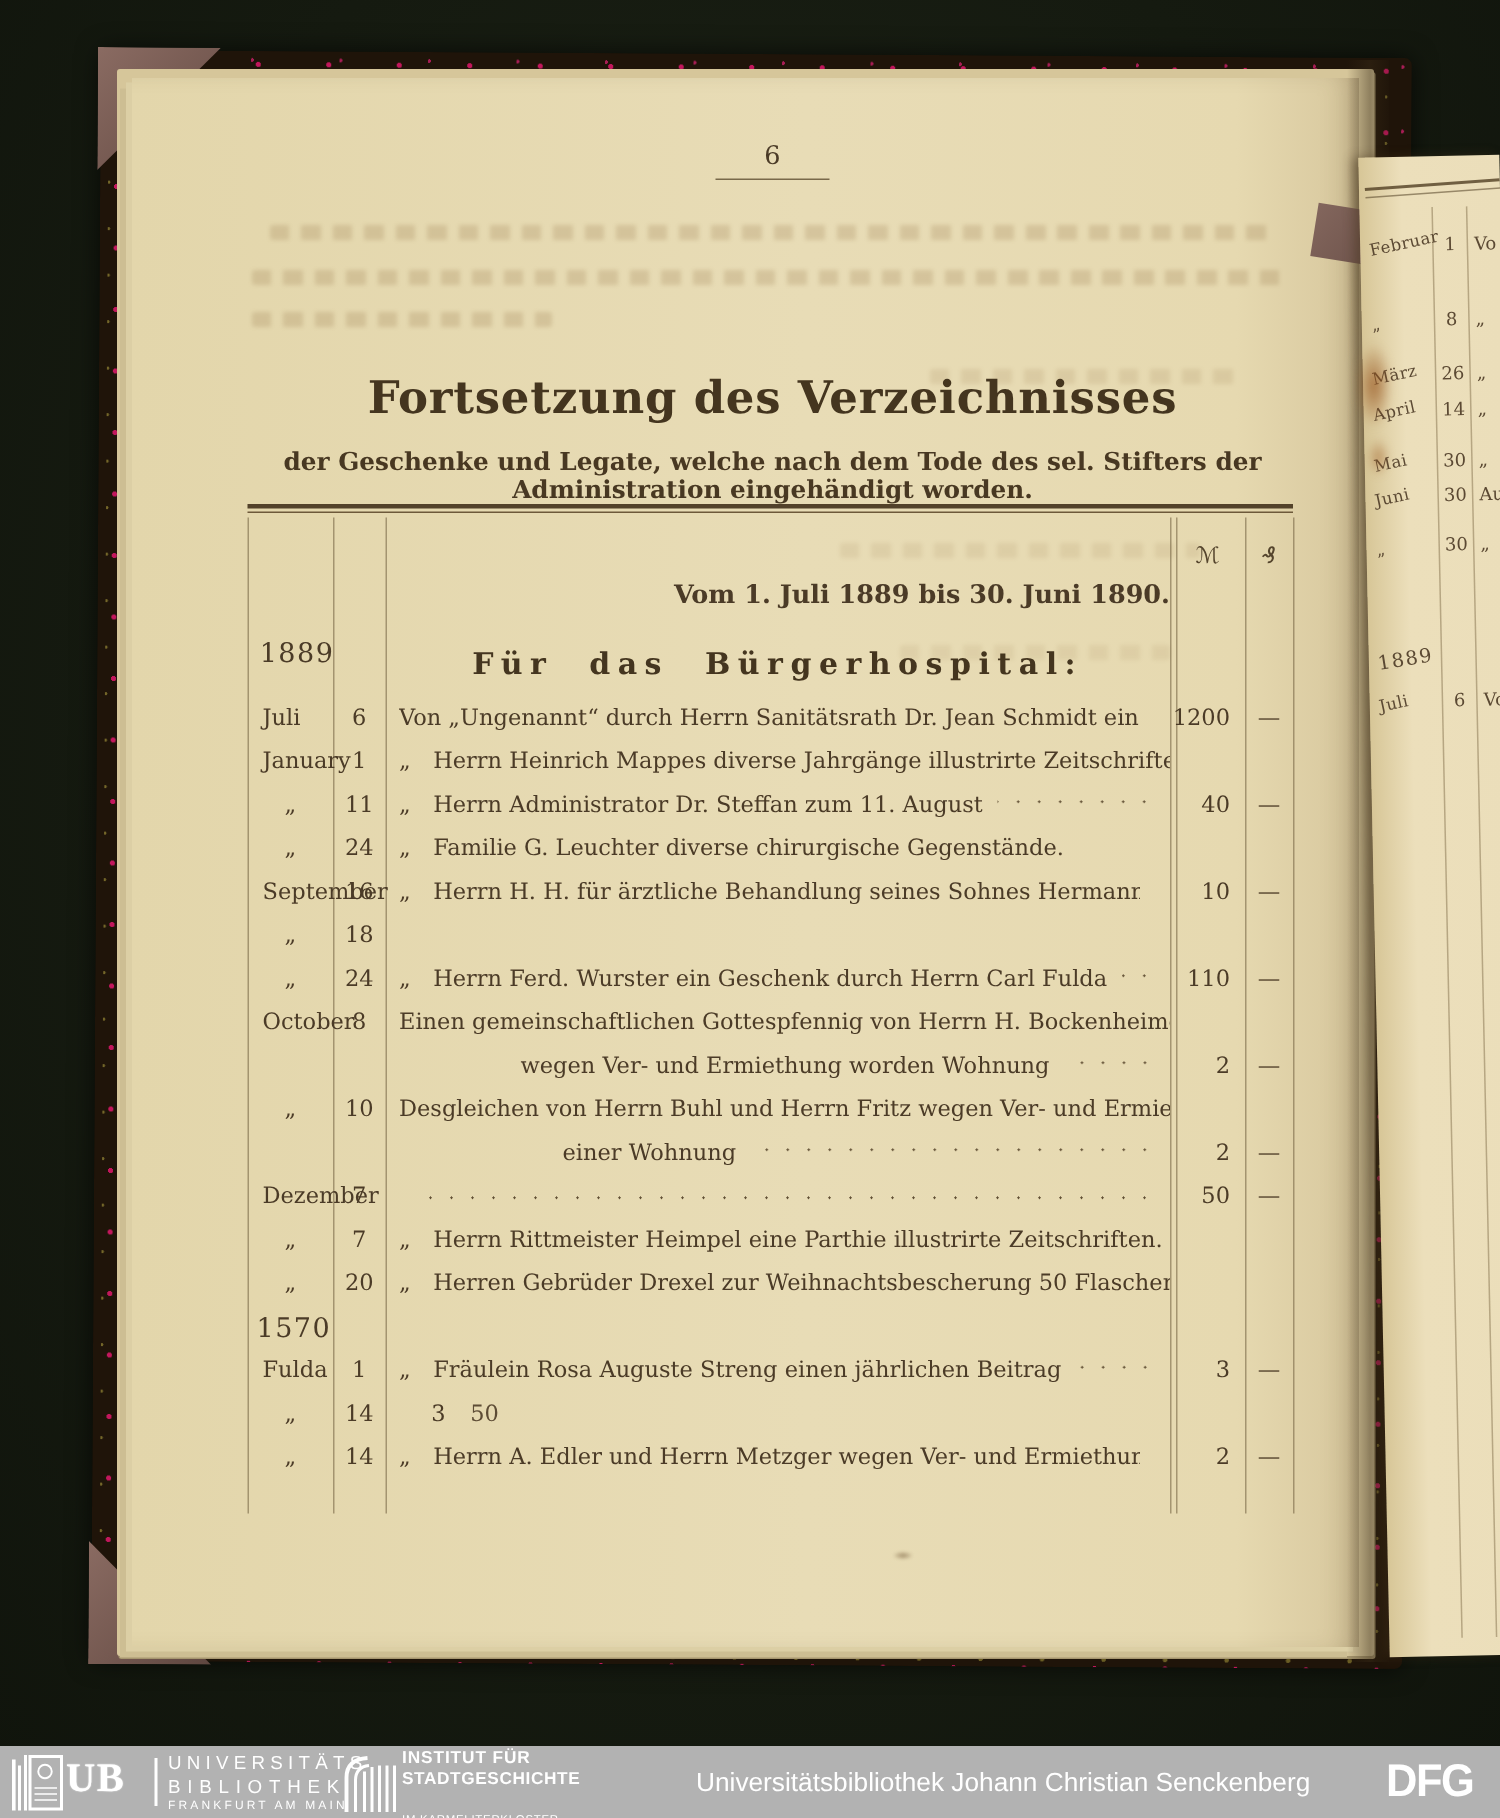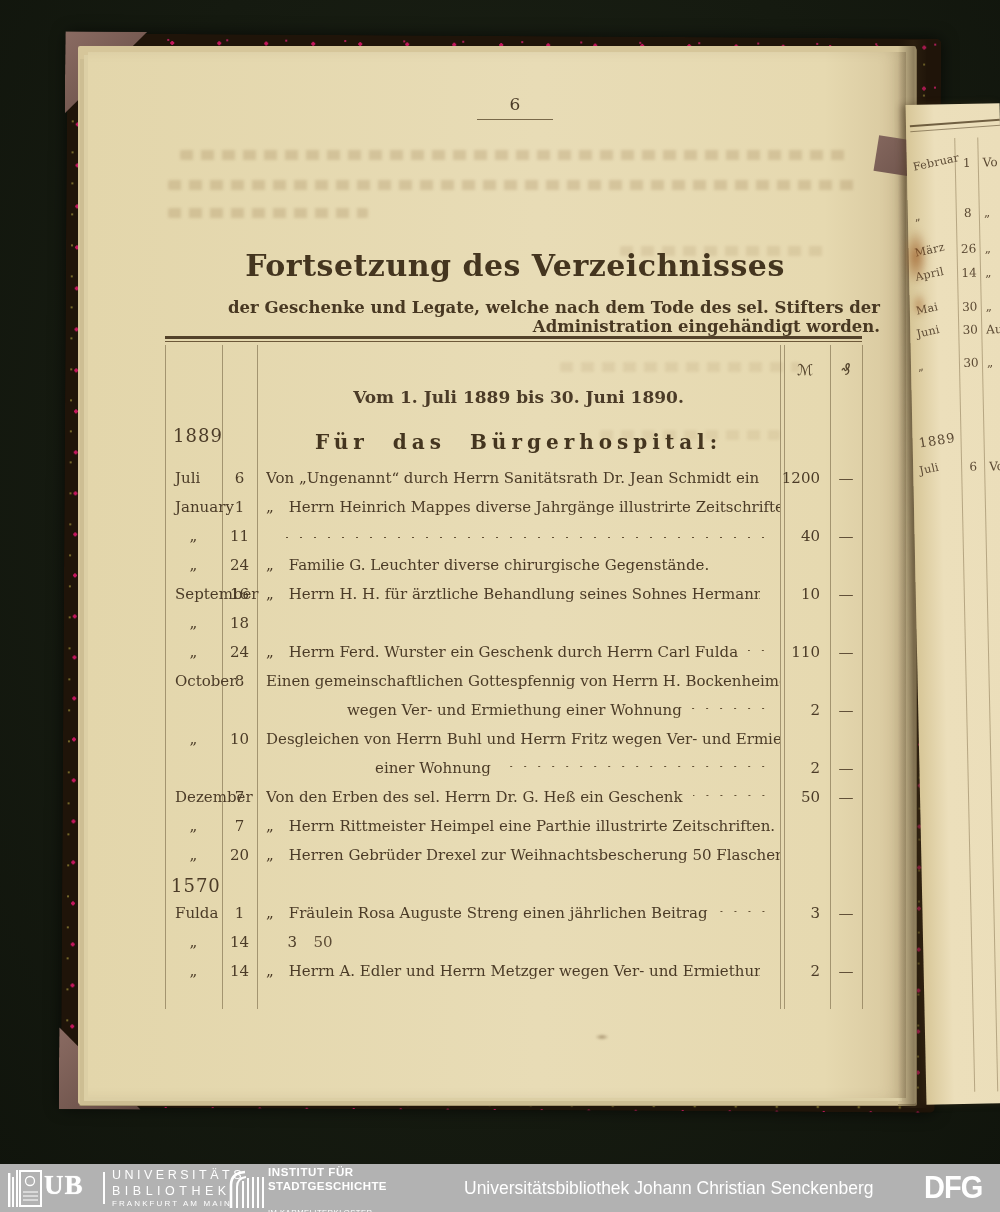--- a/index.html
+++ b/index.html
@@ -52,30 +52,30 @@
   .stain.s3{left:595px;top:1034px;width:14px;height:6px;filter:blur(1px);
             background:radial-gradient(ellipse,rgba(110,84,50,.55),rgba(110,84,50,0) 70%);}
   
   .content{position:absolute;left:0;top:0;width:1000px;height:1212px;z-index:8;color:#4b3b27;}
   .bleed{position:absolute;height:10px;border-radius:2px;filter:blur(1.4px);opacity:.33;
          background:repeating-linear-gradient(90deg,rgba(138,104,58,.6) 0 13px,rgba(138,104,58,0) 13px 21px);}
   .pagenum{position:absolute;left:480px;top:94px;width:70px;text-align:center;font-size:17px;}
   .pagenum-rule{position:absolute;left:477px;top:119px;width:76px;height:1px;background:rgba(92,76,48,.8);}
   .title{position:absolute;left:165px;top:248px;width:700px;text-align:center;
          font-size:30px;font-weight:700;letter-spacing:.5px;color:#44351f;}
-  .subtitle{position:absolute;left:150px;top:298px;width:730px;text-align:right;
+  .subtitle{position:absolute;left:150px;top:298px;width:730px;text-align:center;
             font-size:16.5px;font-weight:600;color:#483822;}
   .tbl{position:absolute;left:165px;top:345px;width:697px;height:664px;}
   .toprule1{position:absolute;left:0;top:-9px;width:697px;height:2.5px;background:#53422a;}
   .toprule2{position:absolute;left:0;top:-4px;width:697px;height:1px;background:#6d593a;}
   .vline{position:absolute;top:0;bottom:0;width:1px;background:rgba(110,92,60,.55);}
   .mkhead,.pfhead{position:absolute;top:16px;text-align:center;font-style:italic;font-size:15px;
                   font-family:"DejaVu Serif","DejaVu Sans",serif;color:#55452d;}
   .mkhead{left:615px;width:50px;} .pfhead{left:665px;width:32px;}
-  .period{position:absolute;left:92px;width:523px;top:42px;text-align:center;
+  .period{position:absolute;left:92px;width:523px;top:42px;text-align:right;
           font-size:17px;font-weight:600;}
   .yearstart{position:absolute;left:2px;width:62px;top:80px;text-align:center;
              font-size:18px;letter-spacing:1px;}
   .secthead{position:absolute;left:92px;width:523px;top:85px;text-align:center;font-size:20px;
             font-weight:700;letter-spacing:5px;word-spacing:12px;color:#44351f;}
   .rows{position:absolute;left:0;top:124px;width:697px;}
   .line{display:flex;height:29px;align-items:baseline;font-size:15px;}
   .c-month{width:57px;flex:none;padding-left:10px;box-sizing:border-box;}
   .c-month.ctr{text-align:center;padding-left:0;}
   .c-month.yr{font-size:18px;letter-spacing:1px;padding-left:6px;}
@@ -229,20 +229,21 @@
               <div class="t">„ Herrn Heinrich Mappes diverse Jahrgänge illustrirte Zeitschriften.</div>
               <div class="sp"></div>
             </div>
             <div class="c-mk"></div>
             <div class="c-pf"></div>
           </div>
           <div class="line">
             <div class="c-month ctr">„</div>
             <div class="c-day">11</div>
             <div class="c-desc">
+              <div class="t">„ Herrn Administrator Dr. Steffan zum 11. August</div>
               <div class="dots"></div>
             </div>
             <div class="c-mk">40</div>
             <div class="c-pf">—</div>
           </div>
           <div class="line">
             <div class="c-month ctr">„</div>
             <div class="c-day">24</div>
             <div class="c-desc">
               <div class="t">„ Familie G. Leuchter diverse chirurgische Gegenstände.</div>
@@ -284,21 +285,21 @@
               <div class="t">Einen gemeinschaftlichen Gottespfennig von Herrn H. Bockenheimer und C. Schmidt Wwe.</div>
               <div class="sp"></div>
             </div>
             <div class="c-mk"></div>
             <div class="c-pf"></div>
           </div>
           <div class="line">
             <div class="c-month"></div>
             <div class="c-day"></div>
             <div class="c-desc" style="padding-left: 90px;">
-              <div class="t">wegen Ver- und Ermiethung einer Wohnung</div>
+              <div class="t">wegen Ver- und Ermiethung worden Wohnung</div>
               <div class="dots"></div>
             </div>
             <div class="c-mk">2</div>
             <div class="c-pf">—</div>
           </div>
           <div class="line">
             <div class="c-month ctr">„</div>
             <div class="c-day">10</div>
             <div class="c-desc">
               <div class="t">Desgleichen von Herrn Buhl und Herrn Fritz wegen Ver- und Ermiethung eines Ladens und</div>
@@ -314,21 +315,20 @@
               <div class="t">einer Wohnung</div>
               <div class="dots"></div>
             </div>
             <div class="c-mk">2</div>
             <div class="c-pf">—</div>
           </div>
           <div class="line">
             <div class="c-month">Dezember</div>
             <div class="c-day">7</div>
             <div class="c-desc">
-              <div class="t">Von den Erben des sel. Herrn Dr. G. Heß ein Geschenk</div>
               <div class="dots"></div>
             </div>
             <div class="c-mk">50</div>
             <div class="c-pf">—</div>
           </div>
           <div class="line">
             <div class="c-month ctr">„</div>
             <div class="c-day">7</div>
             <div class="c-desc">
               <div class="t">„ Herrn Rittmeister Heimpel eine Parthie illustrirte Zeitschriften.</div>

